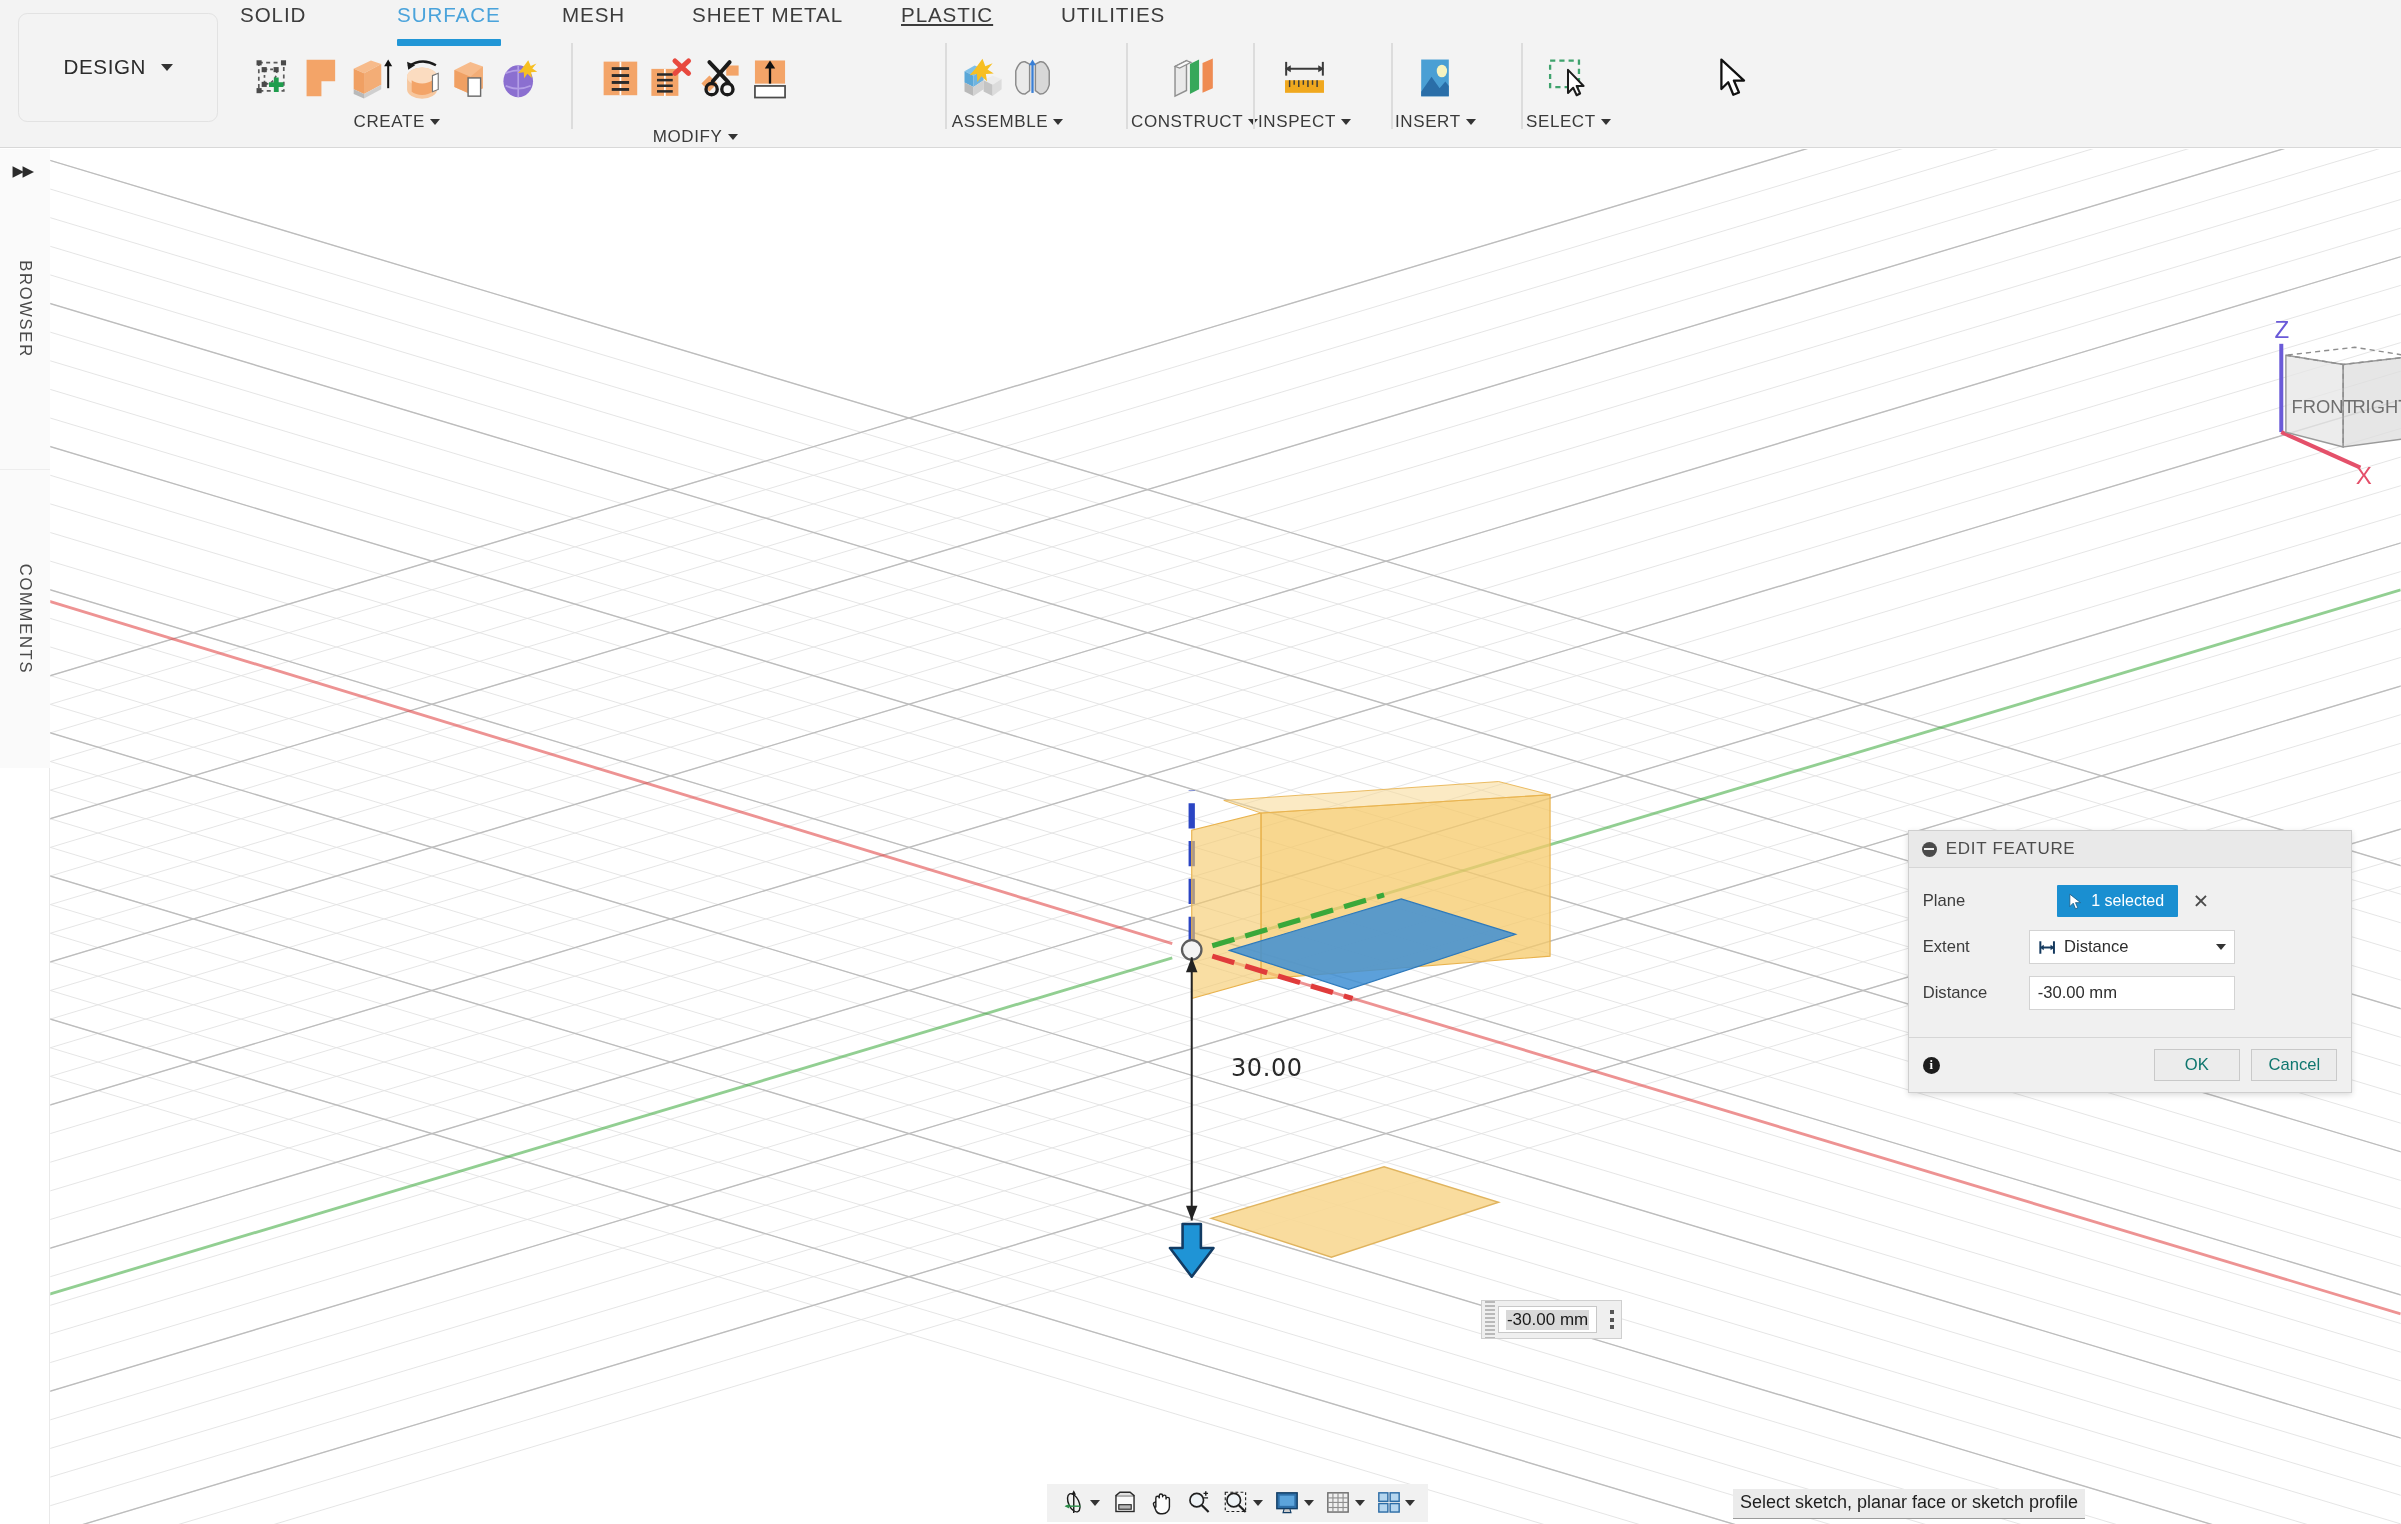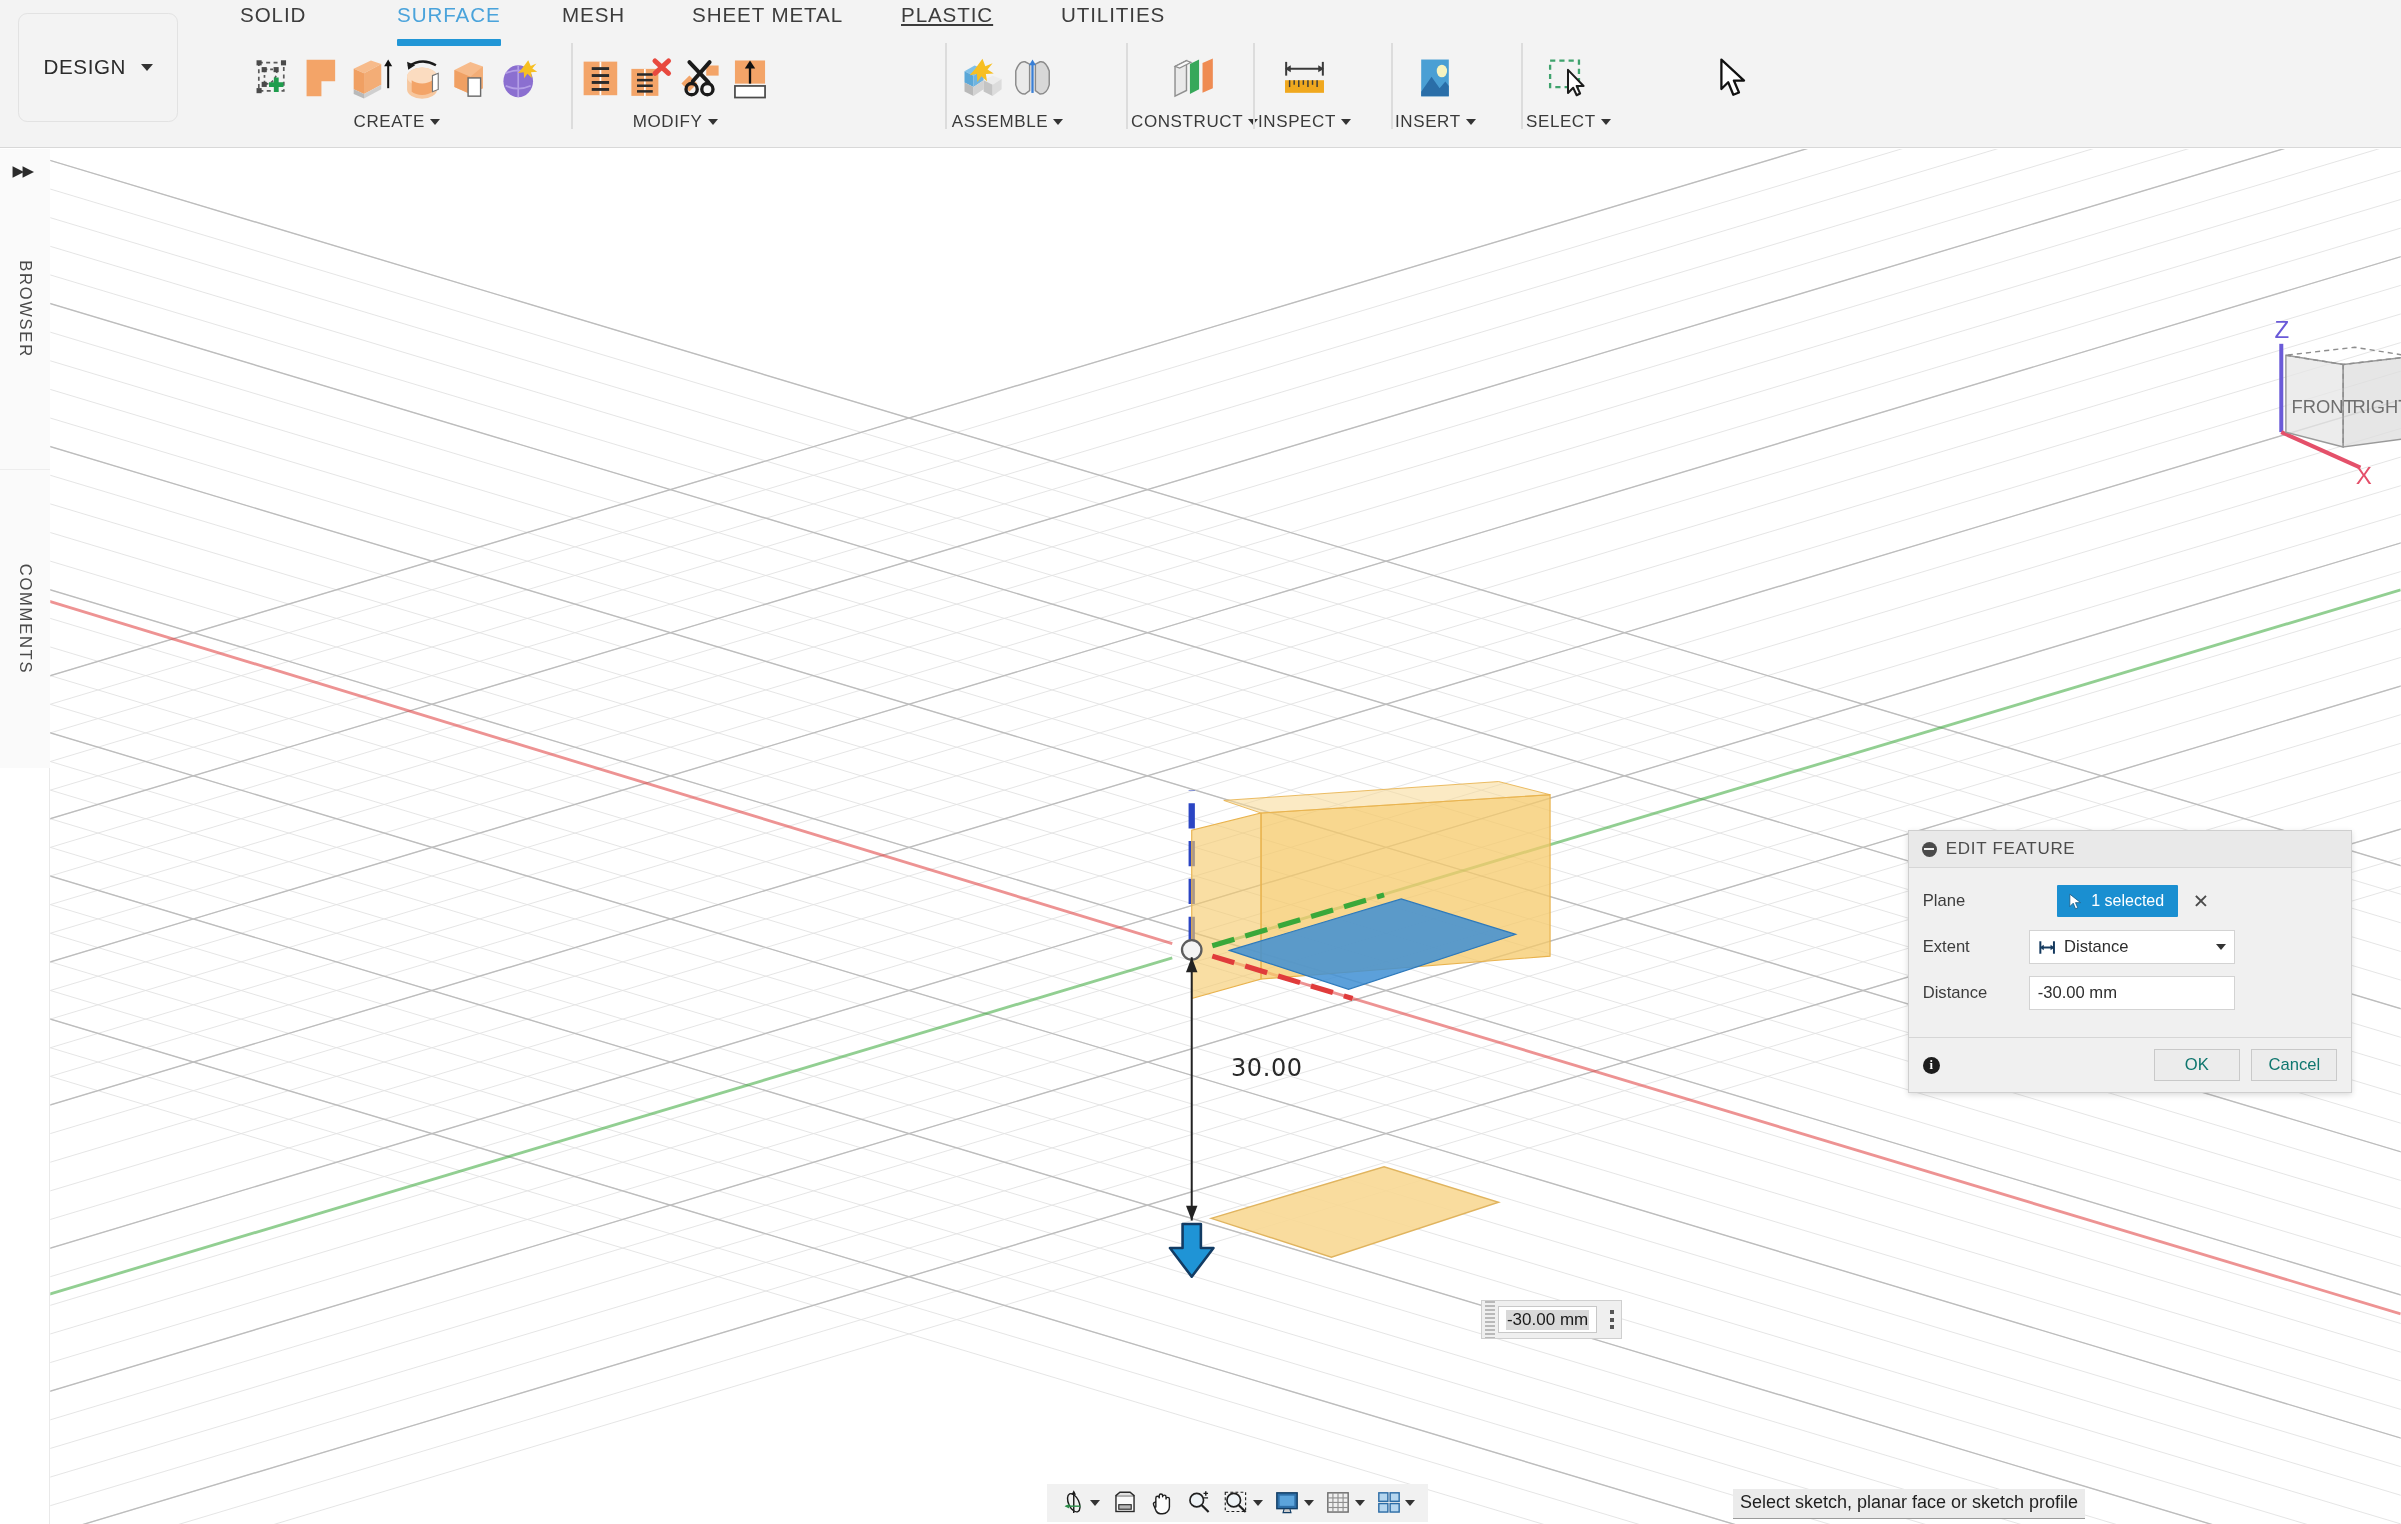--- a/index.html
+++ b/index.html
@@ -12,21 +12,21 @@
 
   
   #ribbon {
     position: absolute; top: 0; left: 0;
     width: 2401px; height: 148px;
     background: #f3f3f3;
     border-bottom: 1.7px solid #d8d8d8;
   }
   #design-button {
     position: absolute; left: 18.3px; top: 12.6px;
-    width: 160px; height: 109px;
+    width: 200px; height: 109px;
     background: #f3f3f3;
     border: 1.7px solid #e2e2e2;
     border-radius: 9.2px;
     display: flex; align-items: center; justify-content: center;
     gap: 15px;
   }
   #design-button .dlabel {
     font-size: 20.6px; letter-spacing: 0.6px; color: #2b2b2b; font-weight: 400;
   }
   .caret {
@@ -316,21 +316,21 @@
         </div>
       </div>
       <div class="gname">
         <span>CREATE</span>
         <span class="caret sm"></span>
       </div>
     </div>
 
     <div class="gdivider" style="left:331px;"></div>
 
-    <div class="group" style="left:328px;">
+    <div class="group" style="left:348px;justify-content:space-between;">
       <div class="icons">
         <div class="btn">
           <svg width="44" height="44" viewBox="0 0 76 76">
             <rect x="8" y="8" width="58" height="58" fill="#f3a468"></rect>
             <path d="M37 8 V66" stroke="#fff" stroke-width="3"></path>
             <g stroke="#2b2b2b" stroke-width="5">
               <path d="M22 20 H52"></path>
                 <path d="M22 32 H52"></path>
                 <path d="M22 44 H52"></path>
                 <path d="M22 56 H52"></path>

